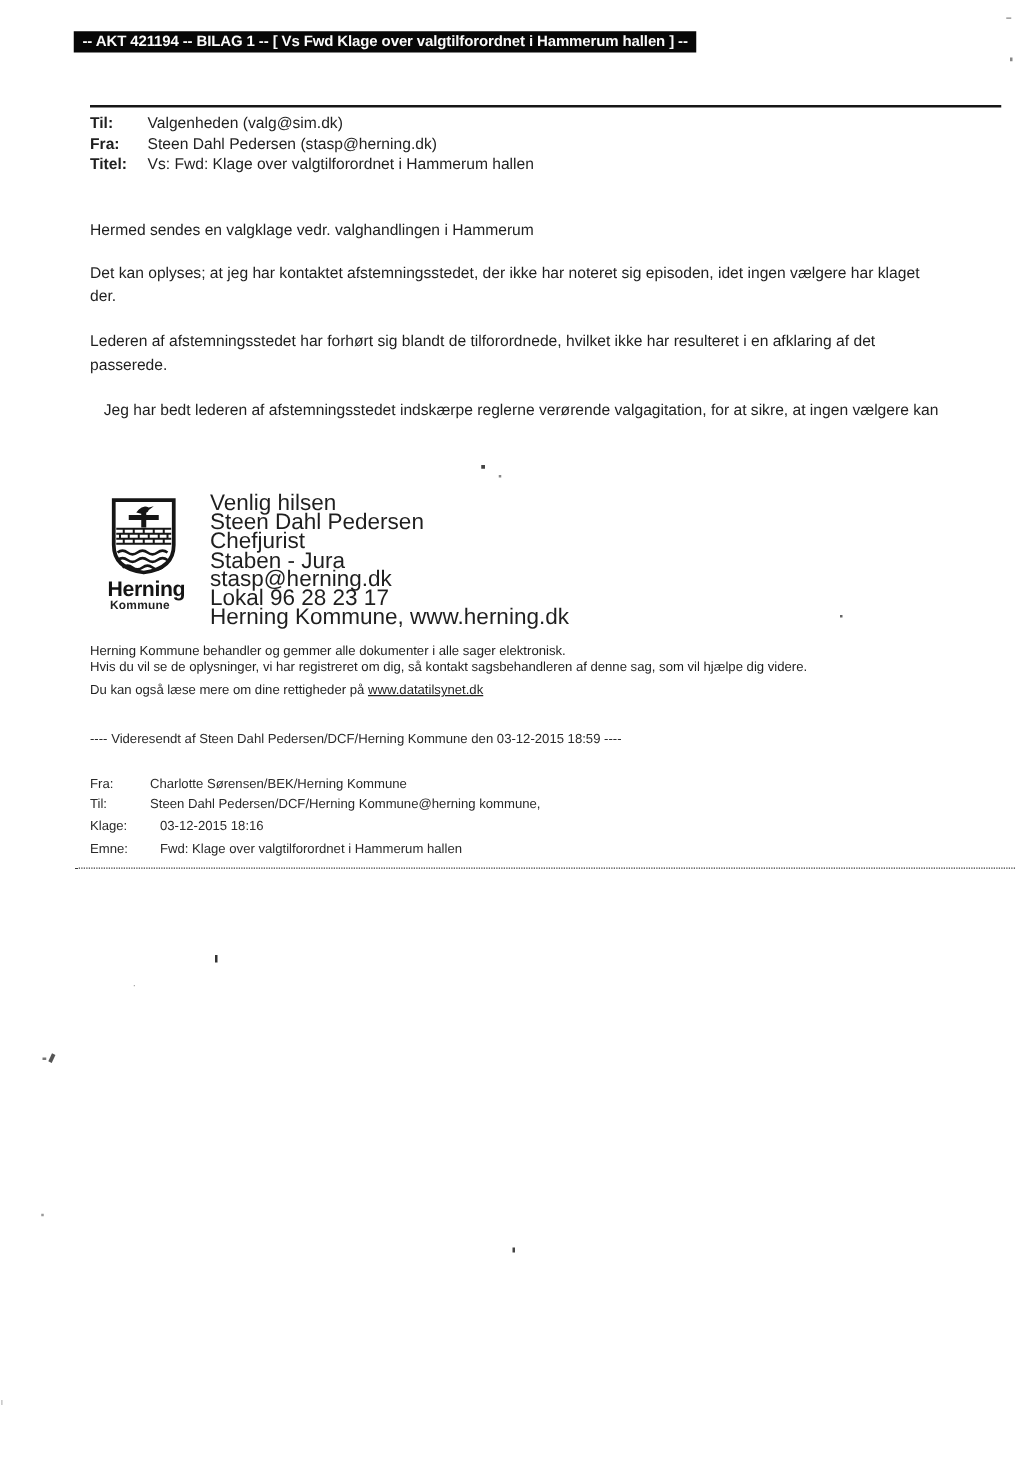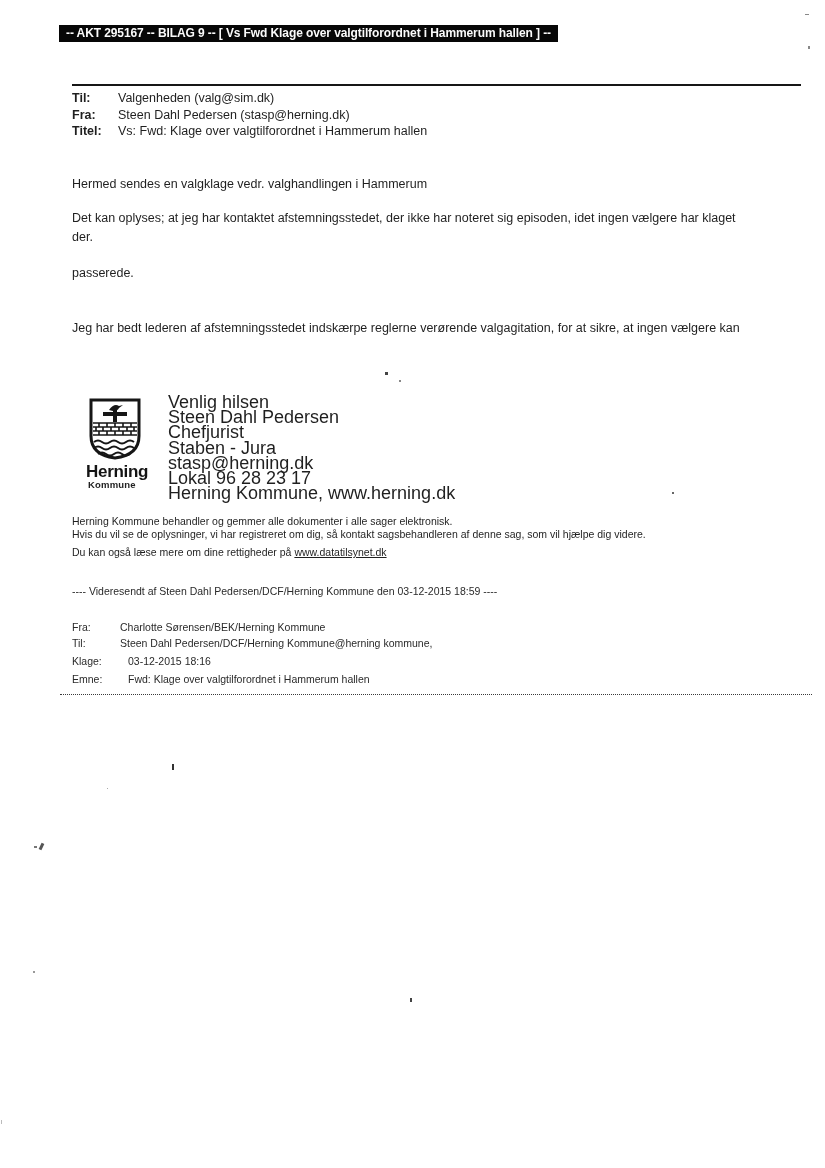--- a/index.html
+++ b/index.html
@@ -23,21 +23,21 @@
   .toprule{
     position:absolute;left:72px;top:84px;width:729px;height:0;
     border-top:2px solid #161616;
   }
   .mailheaders{position:absolute;left:72px;top:90px;font-size:12.5px;}
   .mh-row{display:flex;line-height:16.5px;}
   .mh-label{font-weight:bold;width:46px;flex:none;}
   .mh-value{white-space:nowrap;}
 
   .para{position:absolute;left:72px;font-size:12.5px;line-height:19px;white-space:nowrap;}
-  .p1{top:175px;} .p2{top:209px;} .p3{top:264px;} .p4{top:319px;}
+  .p1{top:175px;} .p2{top:209px;} .p3{top:264px;} .p4{top:319px;margin-left:11px;}
 
   
   .siglogo{position:absolute;left:86px;top:397px;width:76px;text-align:left;}
   .siglogo svg{display:block;margin-left:2px;}
   .logo-name{font-size:17px;font-weight:800;letter-spacing:-0.3px;line-height:17px;margin-top:2px;color:#141414;}
   .logo-sub{font-size:9.5px;font-weight:bold;letter-spacing:0.2px;line-height:10px;margin-left:2px;color:#222;}
   .sigtext{position:absolute;left:168px;top:395px;font-size:18px;line-height:15.2px;white-space:nowrap;}
 
   
   .disclaimer{position:absolute;left:72px;top:515px;font-size:10.5px;line-height:12.5px;white-space:nowrap;}
@@ -59,21 +59,21 @@
   }
 
   
   .speck{position:absolute;background:#444;}
 </style>
 </head>
 <body>
 
 <div class="page">
 
-  <div class="banner">-- AKT 295167 -- BILAG 9 -- [ Vs Fwd Klage over valgtilforordnet i Hammerum hallen ] --</div>
+  <div class="banner">-- AKT 421194 -- BILAG 1 -- [ Vs Fwd Klage over valgtilforordnet i Hammerum hallen ] --</div>
 
   <div class="toprule"></div>
 
   <div class="mailheaders">
     <div class="mh-row">
       <span class="mh-label">Til:</span>
       <span class="mh-value">Valgenheden (valg@sim.dk)</span>
     </div>
     <div class="mh-row">
       <span class="mh-label">Fra:</span>
@@ -86,20 +86,21 @@
   </div>
 
   <div class="para p1">
     <div>Hermed sendes en valgklage vedr. valghandlingen i Hammerum</div>
   </div>
   <div class="para p2">
     <div>Det kan oplyses; at jeg har kontaktet afstemningsstedet, der ikke har noteret sig episoden, idet ingen vælgere har klaget</div>
     <div>der.</div>
   </div>
   <div class="para p3">
+    <div>Lederen af afstemningsstedet har forhørt sig blandt de tilforordnede, hvilket ikke har resulteret i en afklaring af det</div>
     <div>passerede.</div>
   </div>
   <div class="para p4">
     <div>Jeg har bedt lederen af afstemningsstedet indskærpe reglerne verørende valgagitation, for at sikre, at ingen vælgere kan</div>
   </div>
 
   <div class="siglogo">
     <svg width="54" height="64" viewBox="0 0 54 64">
       <path d="M3 3 H51 V39 Q51 58 27 61 Q3 58 3 39 Z" fill="none" stroke="#161616" stroke-width="3"></path>
 

